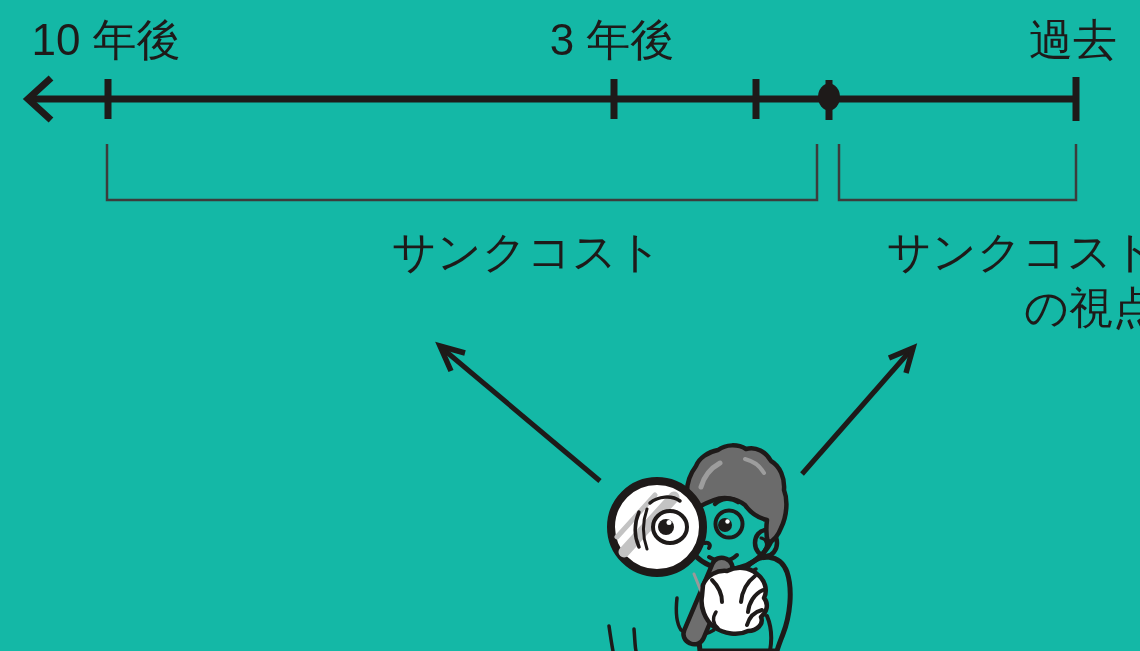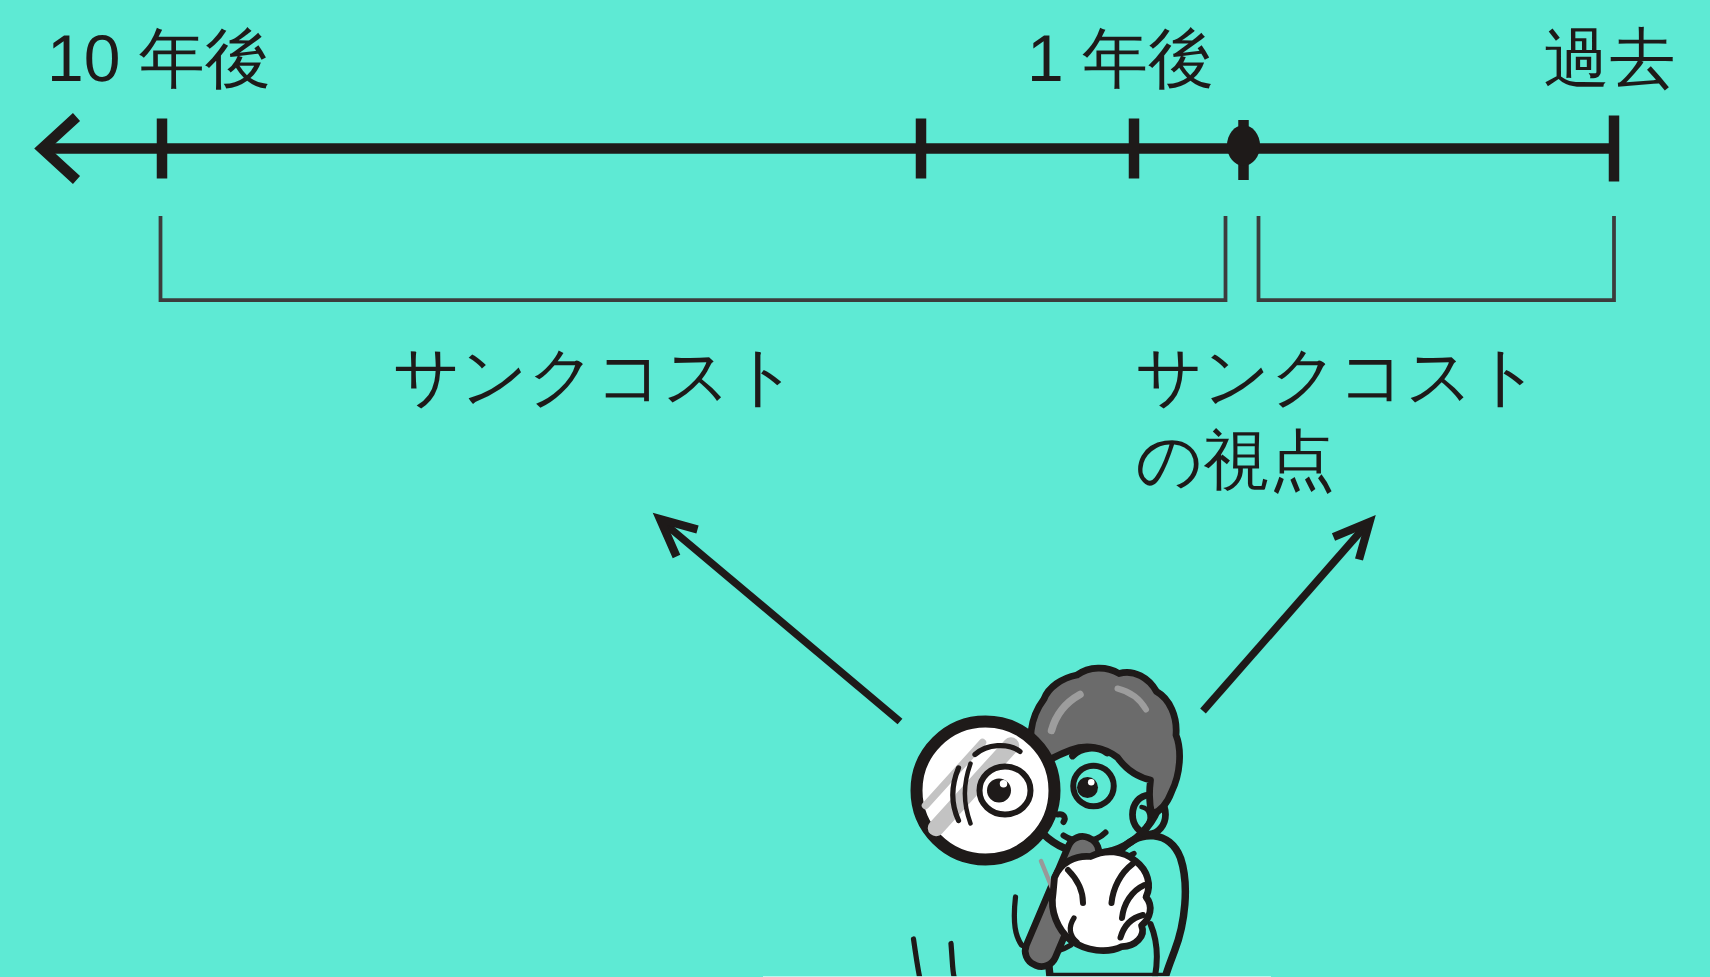--- a/index.html
+++ b/index.html
@@ -7,48 +7,48 @@
     --hair:#6b6b6b;
     --handle:#6e6e6e;
     --hl:#c3c3c3;
     --hairhl:#9d9d9d;
     --bracket:#3c3c3c;
   }
   html,body{margin:0;padding:0;background:#fff;}
   #canvas{
     position:relative;
     width:1140px;height:651px;
-    background:#5eead4;
+    background:#14b8a6;
     overflow:hidden;
     font-family:"Liberation Sans","DejaVu Sans",sans-serif;
     color:var(--ink);
   }
   .tl-label{
     position:absolute;top:15px;width:200px;
     text-align:center;font-size:44px;line-height:50px;
     font-weight:500;letter-spacing:0px;white-space:nowrap;
   }
   .range-label{
     position:absolute;top:224px;width:400px;
-    text-align:left;font-size:44px;line-height:56px;
+    text-align:right;font-size:44px;line-height:56px;
     font-weight:500;white-space:nowrap;
   }
   .range-label span{display:block;}
   svg{position:absolute;left:0;top:0;}
   .s-ink{stroke:var(--ink);fill:none;}
   .s-brk{stroke:var(--bracket);fill:none;}
   .f-ink{fill:var(--ink);}
 </style>
 </head>
 <body>
 
 <div id="canvas">
 
   <div class="tl-label" style="left:6px">10 年後</div>
-  <div class="tl-label" style="left:647px">1 年後</div>
+  <div class="tl-label" style="left:512px">3 年後</div>
   <div class="tl-label" style="left:973px">過去</div>
 
   <svg width="1140" height="651" viewBox="0 0 1140 651">
 
     <g>
       <line class="s-ink" x1="29" y1="99" x2="1076" y2="99" stroke-width="7"></line>
       <polyline class="s-ink" points="51,78 28,99 51,120" stroke-width="7"></polyline>
       <line class="s-ink" x1="108" y1="79" x2="108" y2="119" stroke-width="7"></line>
       <line class="s-ink" x1="614" y1="79" x2="614" y2="119" stroke-width="7"></line>
       <line class="s-ink" x1="756" y1="79" x2="756" y2="119" stroke-width="7"></line>

